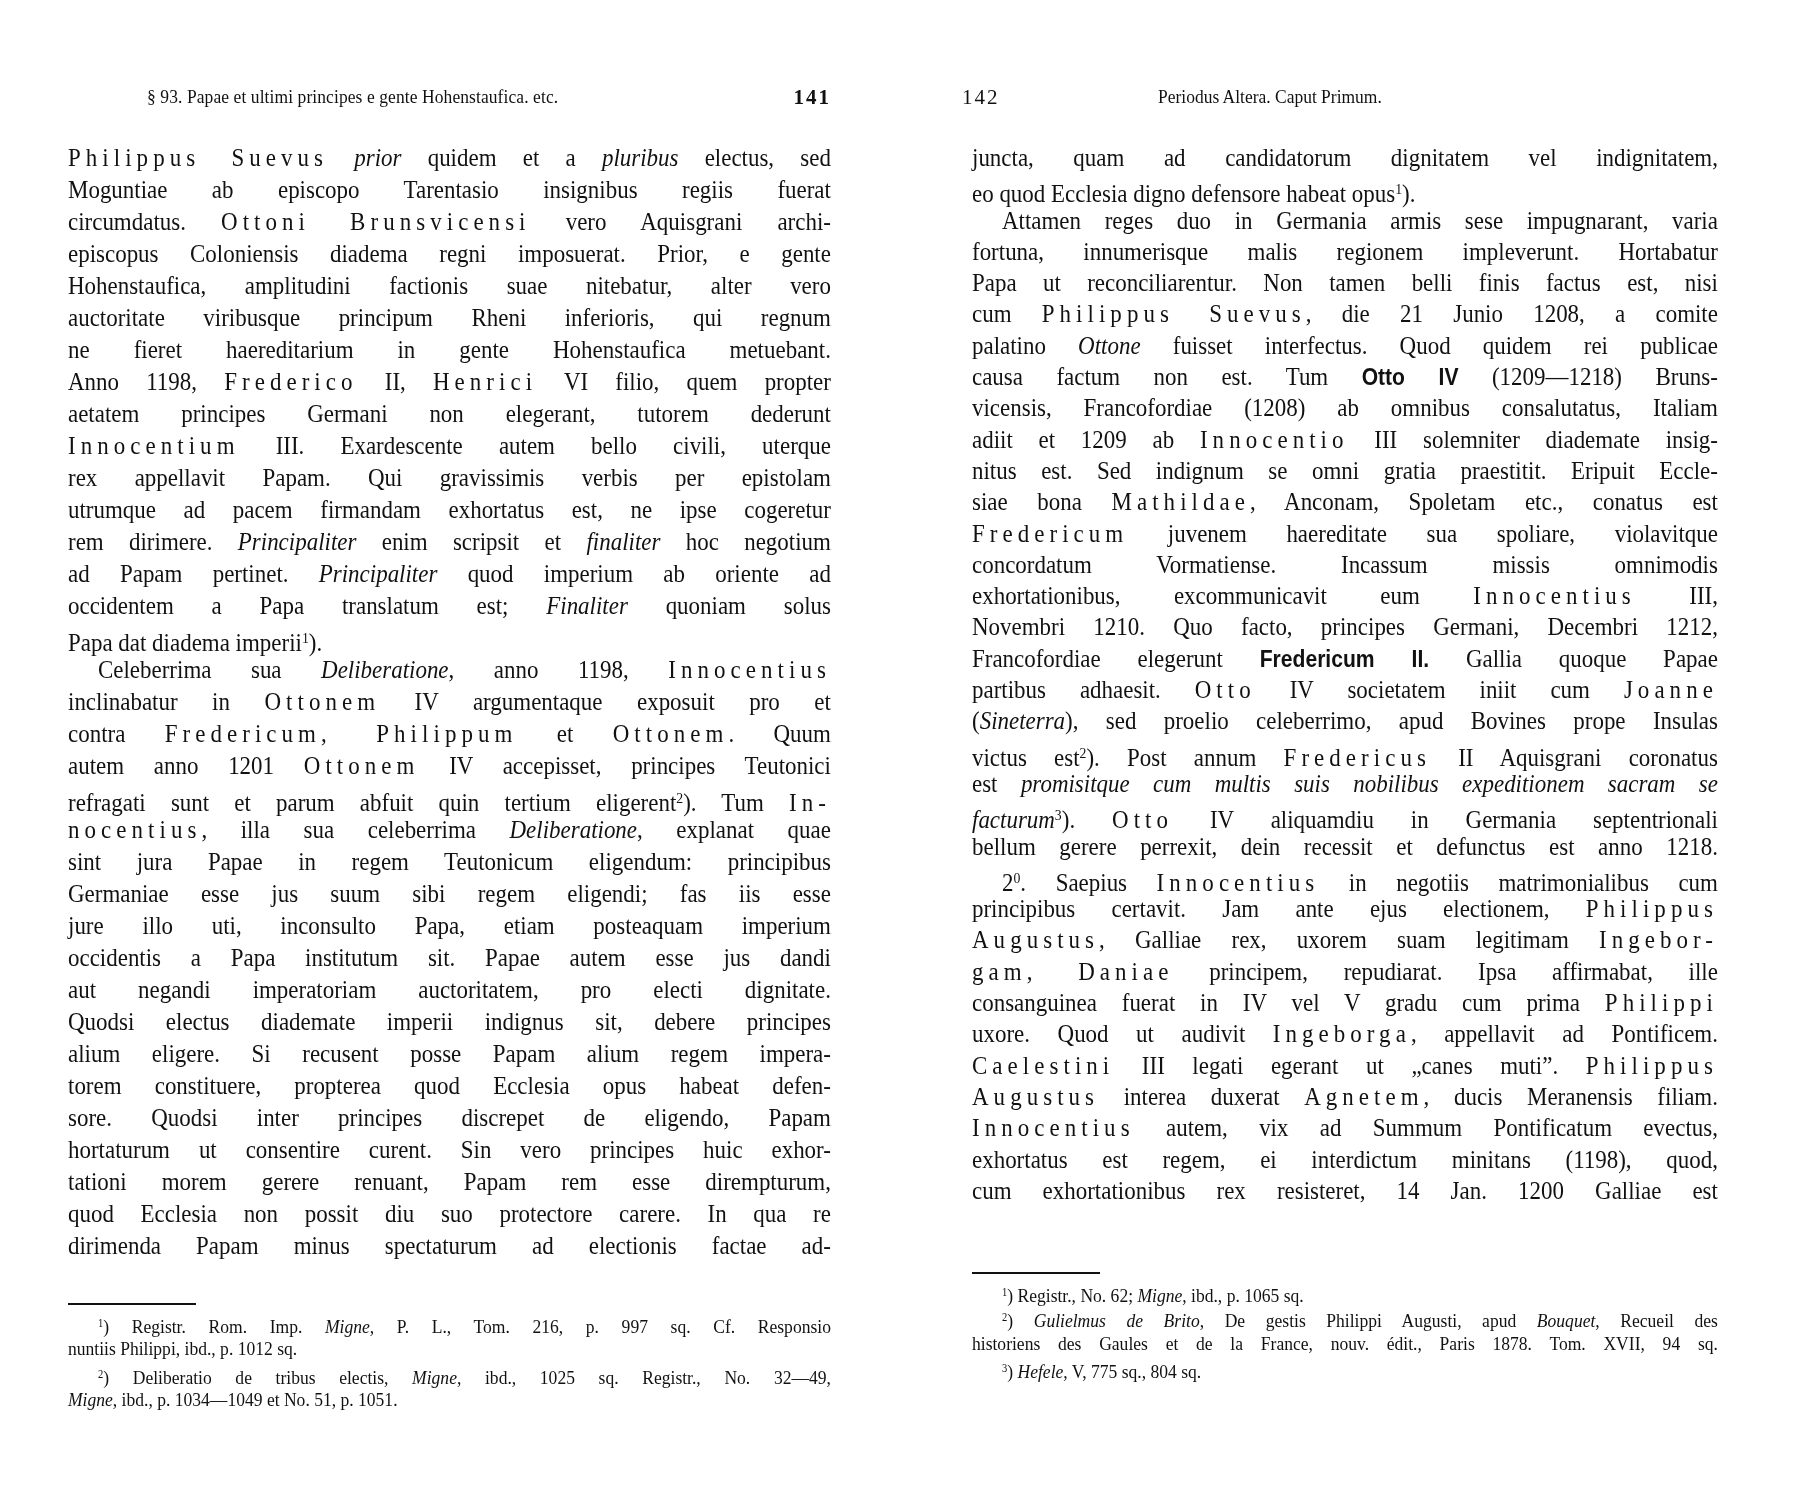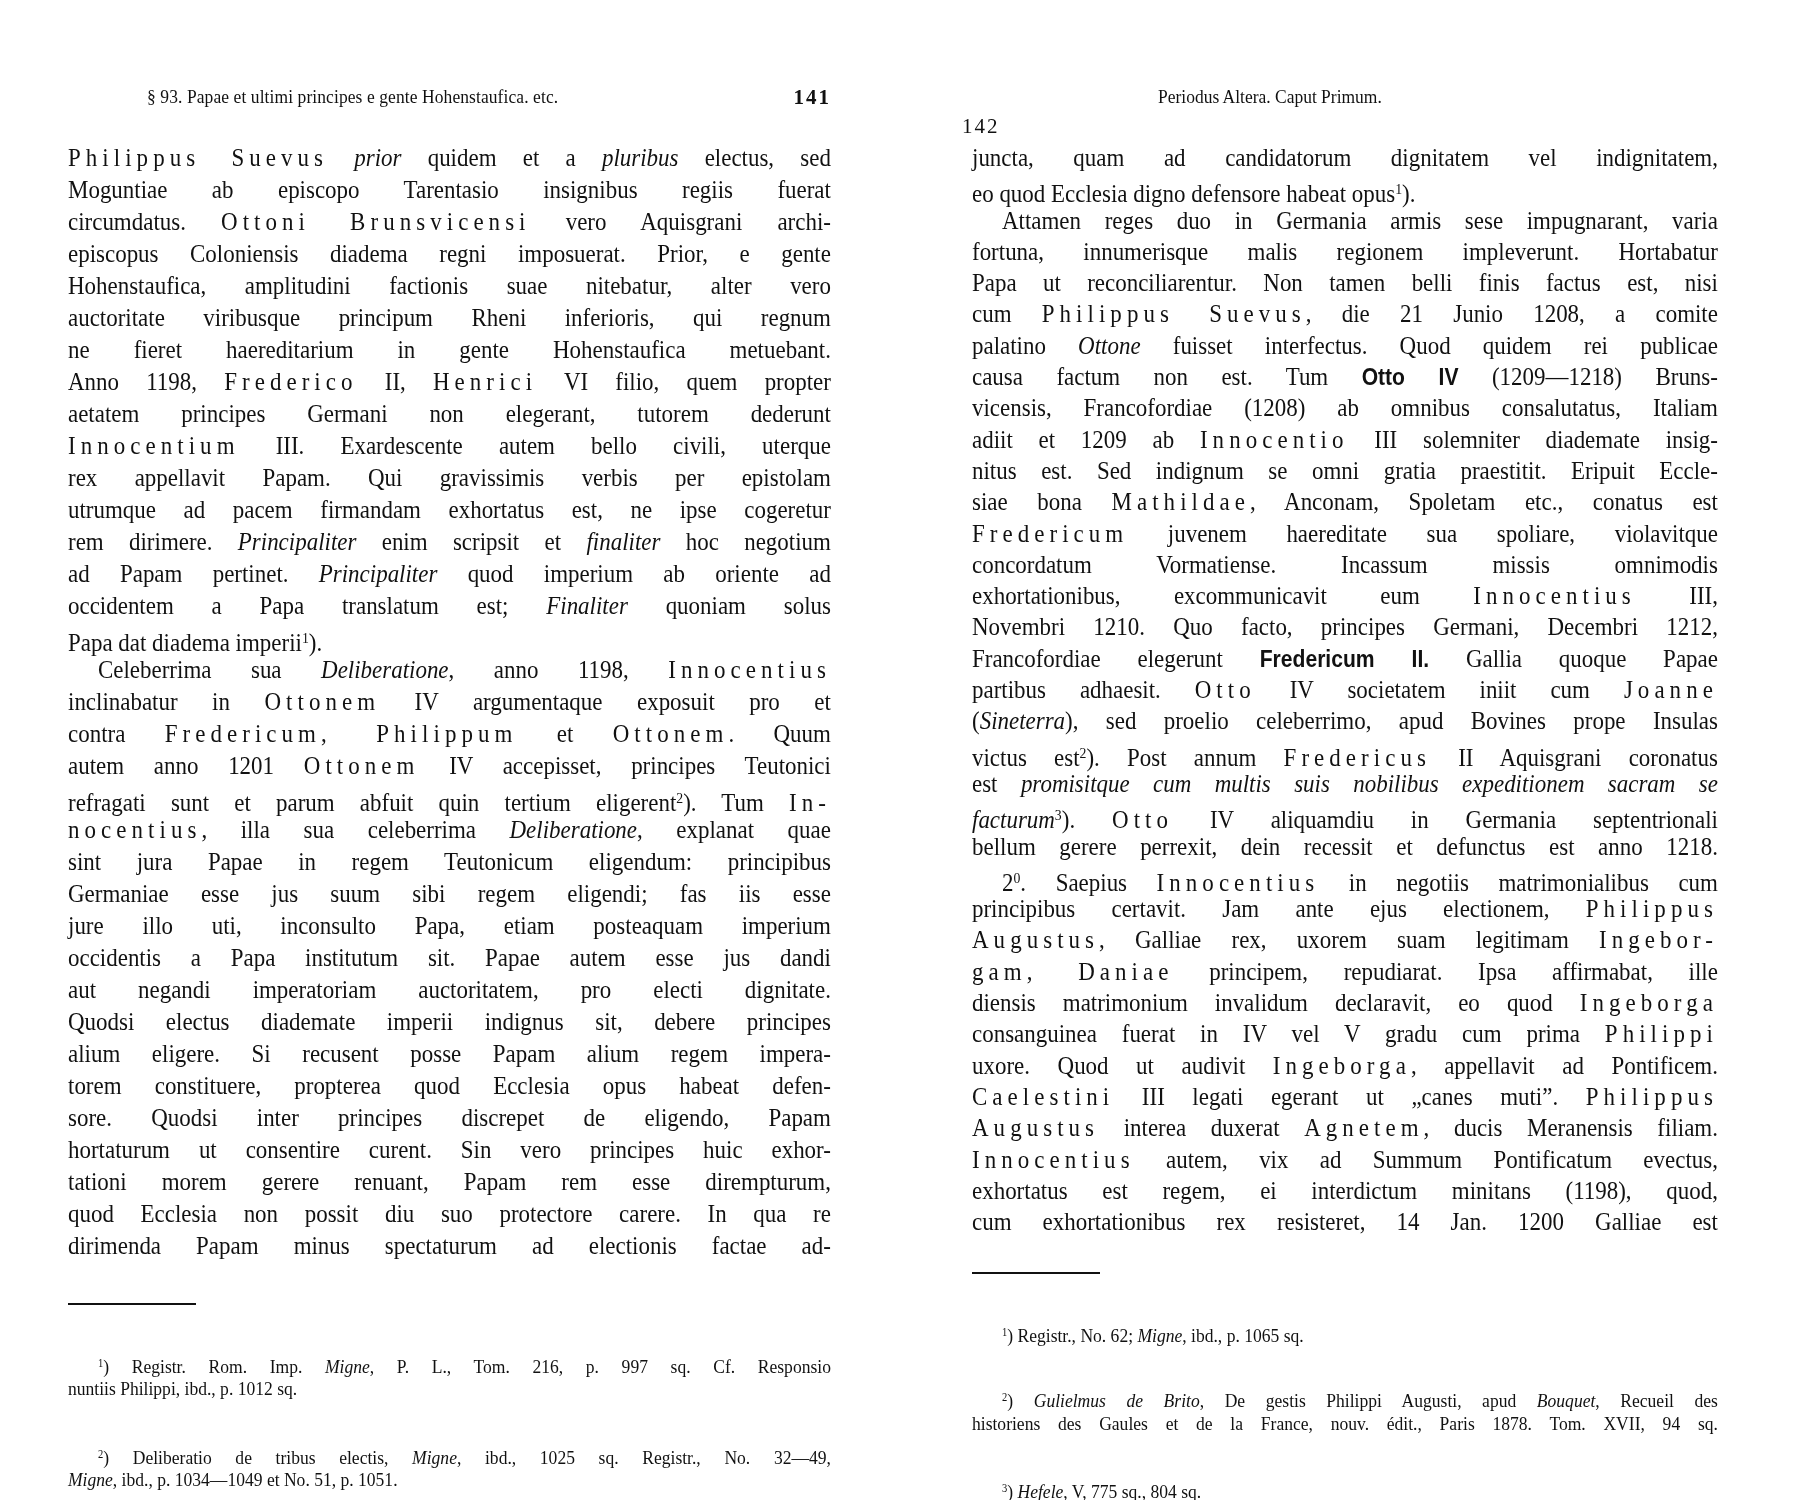--- a/index.html
+++ b/index.html
@@ -4,41 +4,41 @@
 <style>
   html,body{margin:0;padding:0;background:#ffffff;}
   body{width:1794px;height:1500px;position:relative;overflow:hidden;color:#111;
        font-family:"Liberation Serif","DejaVu Serif",serif;}
   .page{position:absolute;top:0;height:1500px;}
   .page.left{left:68px;width:763px;}
   .page.right{left:972px;width:746px;}
   .running-head{position:absolute;top:84px;left:0;right:0;height:26px;font-size:19px;line-height:26px;}
   .left .rh-title{position:absolute;left:79px;letter-spacing:0.1px;transform:scaleX(0.92);transform-origin:left;}
   .left .rh-num{position:absolute;right:0;font-size:21px;letter-spacing:2px;font-weight:bold;}
-  .right .rh-num{position:absolute;left:-10px;font-size:21px;letter-spacing:2px;margin-top:29px;}
+  .right .rh-num{position:absolute;left:-10px;font-size:21px;letter-spacing:2px;}
   .right .rh-title{position:absolute;left:186px;transform:scaleX(0.92);transform-origin:left;}
   .body{position:absolute;top:142px;left:0;right:0;font-size:25.5px;}
   .left .body .line{height:32px;line-height:32px;}
   .right .body .line{height:31.3px;line-height:31.3px;}
   .line{display:block;text-align:justify;text-align-last:justify;white-space:nowrap;overflow:visible;}
   .line.last{text-align-last:left;}
   .line.indent{padding-left:30px;}
   .line > .inner{display:inline-block;width:100%;white-space:normal;text-align:justify;text-align-last:inherit;transform:scaleX(0.9);transform-origin:left;width:111.1%;}
   .sp{letter-spacing:0.22em;}
   .it{font-style:italic;}
   .b{font-weight:bold;font-family:"Liberation Sans","DejaVu Sans",sans-serif;font-size:0.92em;}
   .sup{font-size:0.6em;vertical-align:0.55em;}
   .rule{position:absolute;height:2px;width:128px;background:#111;left:0;}
   .left .rule{top:1303px;}
   .right .rule{top:1272px;}
   .notes{position:absolute;left:0;right:0;font-size:19.5px;}
   .left .notes{top:1311px;}
   .right .notes{top:1280px;}
   .notes .line{height:25.3px;line-height:25.3px;}
-  .notes .line.indent{padding-left:30px;margin-top:40px;}
+  .notes .line.indent{padding-left:30px;}
 </style>
 </head>
 <body>
 
 <div class="page left">
   <div class="running-head">
     <span class="rh-title">§ 93.  Papae et ultimi principes e gente Hohenstaufica. etc.</span>
     <span class="rh-num">141</span>
   </div>
   <div class="body">
@@ -113,21 +113,20 @@
       <div class="line"><span class="inner"><span>partibus adhaesit. </span><span class="sp">Otto</span><span> IV societatem iniit cum </span><span class="sp">Joanne</span></span></div>
       <div class="line"><span class="inner"><span>(</span><span class="it">Sineterra</span><span>), sed proelio celeberrimo, apud Bovines prope Insulas</span></span></div>
       <div class="line"><span class="inner"><span>victus est</span><span class="sup">2</span><span>). Post annum </span><span class="sp">Fredericus</span><span> II Aquisgrani coronatus</span></span></div>
       <div class="line"><span class="inner"><span>est </span><span class="it">promisitque cum multis suis nobilibus expeditionem sacram se</span></span></div>
       <div class="line"><span class="inner"><span class="it">facturum</span><span class="sup">3</span><span>). </span><span class="sp">Otto</span><span> IV aliquamdiu in Germania septentrionali</span></span></div>
       <div class="line"><span class="inner"><span>bellum gerere perrexit, dein recessit et defunctus est anno 1218.</span></span></div>
       <div class="line indent"><span class="inner"><span>2</span><span class="sup">0</span><span>.  Saepius </span><span class="sp">Innocentius</span><span> in negotiis matrimonialibus cum</span></span></div>
       <div class="line"><span class="inner"><span>principibus certavit. Jam ante ejus electionem, </span><span class="sp">Philippus</span></span></div>
       <div class="line"><span class="inner"><span class="sp">Augustus</span><span>, Galliae rex, uxorem suam legitimam </span><span class="sp">Ingebor-</span></span></div>
       <div class="line"><span class="inner"><span class="sp">gam, Daniae</span><span> principem, repudiarat. Ipsa affirmabat, ille</span></span></div>
-      <div class="line"><span class="inner"><span>diensis matrimonium invalidum declaravit, eo quod </span><span class="sp">Ingeborga</span></span></div>
       <div class="line"><span class="inner"><span>consanguinea fuerat in IV vel V gradu cum prima </span><span class="sp">Philippi</span></span></div>
       <div class="line"><span class="inner"><span>uxore. Quod ut audivit </span><span class="sp">Ingeborga</span><span>, appellavit ad Pontificem.</span></span></div>
       <div class="line"><span class="inner"><span class="sp">Caelestini</span><span> III legati egerant ut „canes muti”. </span><span class="sp">Philippus</span></span></div>
       <div class="line"><span class="inner"><span class="sp">Augustus</span><span> interea duxerat </span><span class="sp">Agnetem</span><span>, ducis Meranensis filiam.</span></span></div>
       <div class="line"><span class="inner"><span class="sp">Innocentius</span><span> autem, vix ad Summum Pontificatum evectus,</span></span></div>
       <div class="line"><span class="inner"><span>exhortatus est regem, ei interdictum minitans (1198), quod,</span></span></div>
       <div class="line"><span class="inner"><span>cum exhortationibus rex resisteret, 14 Jan. 1200 Galliae est</span></span></div>
     </div>
   <div class="rule"></div>
   <div class="notes">

